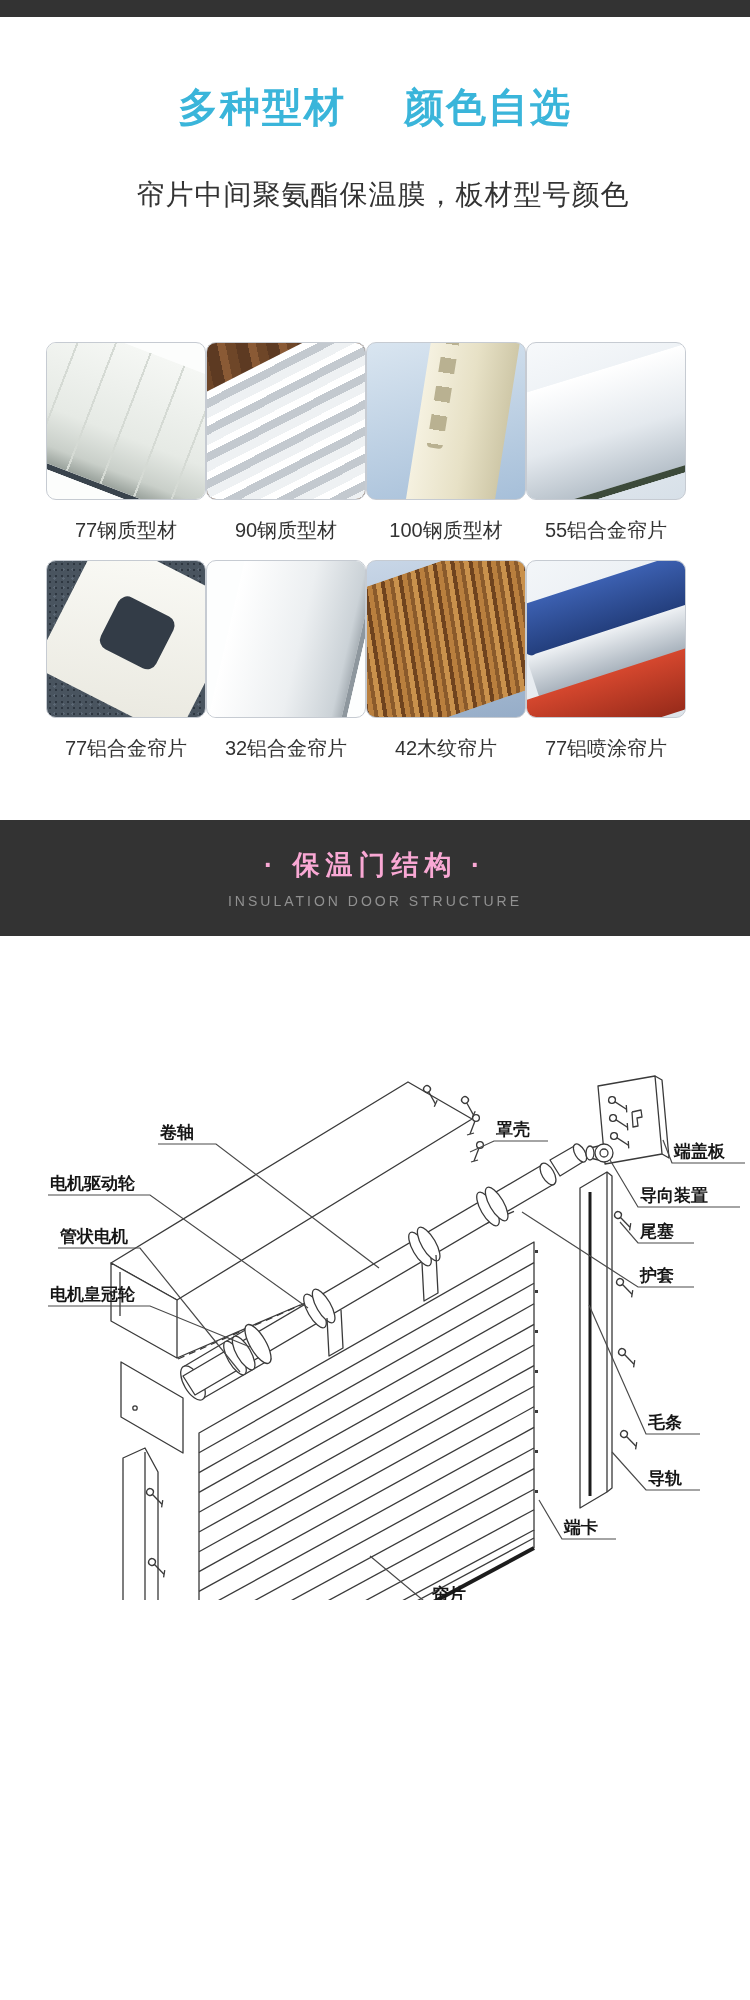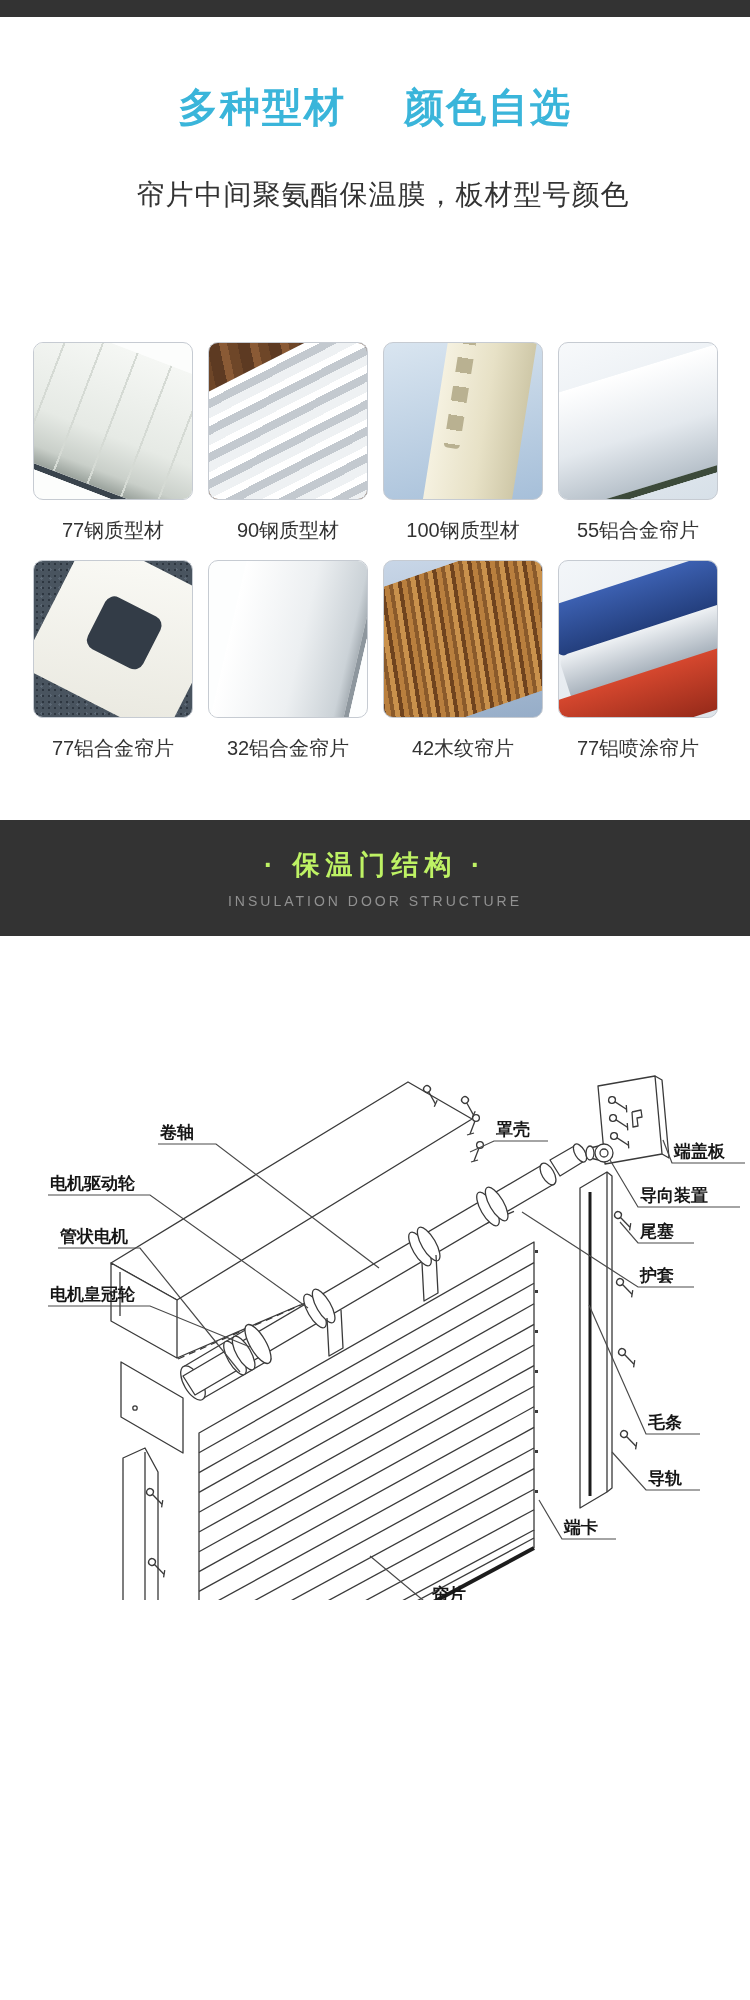--- a/index.html
+++ b/index.html
@@ -10,22 +10,22 @@
   
   .title{position:absolute;left:0;top:80px;width:750px;margin:0;text-align:center;
          font-size:40px;font-weight:bold;color:#3ab5da;letter-spacing:2px;}
   .title .tgap{display:inline-block;width:58px;}
   .sub{position:absolute;left:0;width:750px;margin:8px;text-align:center;
        font-size:28px;color:#333;letter-spacing:1px;}
   .sub.l1{top:168px;}
   .sub.l2{top:221px;}
 
   
-  .grid{position:absolute;left:33px;top:342px;width:685px;display:grid;
-        grid-template-columns:repeat(4,160px);column-gap:15px;
+  .grid{position:absolute;left:46px;top:342px;width:685px;display:grid;
+        grid-template-columns:repeat(4,160px);
         grid-template-rows:158px 60px 158px 60px;}
   .card{margin:0;display:contents;}
   .photo{position:relative;width:158px;height:156px;border:1px solid #c6cbd2;border-radius:10px;
          overflow:hidden;background:#fff;}
   .caption{align-self:center;text-align:center;font-size:20px;color:#333;}
   .slab,.slab2,.slab3,.hole,.slots{position:absolute;display:block;}
 
   .photo-1{background:#fcfdfc;}
   .photo-1 .slab{width:230px;height:140px;left:-30px;top:8px;transform:rotate(21deg);
      background:repeating-linear-gradient(90deg,rgba(0,0,0,0) 0 34px,#d5dad4 34px 36px),
@@ -61,21 +61,21 @@
   .photo-8{background:linear-gradient(150deg,#f3f6f9 0%,#dde3e9 100%);}
   .photo-8 .slab,.photo-8 .slab2,.photo-8 .slab3{width:210px;height:52px;border-radius:10px;
      transform:rotate(-18deg);}
   .photo-8 .slab{left:-14px;top:14px;background:linear-gradient(180deg,#3c60b1 0%,#233e7c 100%);}
   .photo-8 .slab2{left:2px;top:62px;background:linear-gradient(180deg,#eef1f4 0%,#97a3af 100%);}
   .photo-8 .slab3{left:-18px;top:112px;height:58px;background:linear-gradient(180deg,#d5472e 0%,#9a2c1b 100%);}
 
   
   .banner{position:absolute;left:0;top:820px;width:750px;height:116px;background:#333;
           display:flex;flex-direction:column;align-items:center;justify-content:center;gap:10px;}
-  .banner-title{color:#bef264;font-size:27px;font-weight:bold;letter-spacing:6px;}
+  .banner-title{color:#f9a8d4;font-size:27px;font-weight:bold;letter-spacing:6px;}
   .banner-sub{color:#919191;font-size:14px;letter-spacing:3px;}
 
   
   .diagram-tag{position:absolute;left:48px;top:1002px;width:205px;height:50px;background:#2cb6d5;
                color:#fff;font-size:29px;font-weight:bold;display:flex;align-items:center;
                justify-content:center;letter-spacing:1px;}
   .diagram{position:absolute;left:0;top:1060px;}
   .dln{stroke:#3a3a3a;stroke-width:1.3;fill:none;stroke-linejoin:round;}
   .dfw{stroke:#3a3a3a;stroke-width:1.3;fill:#fff;stroke-linejoin:round;}
   .dash{stroke-dasharray:7 5;}

